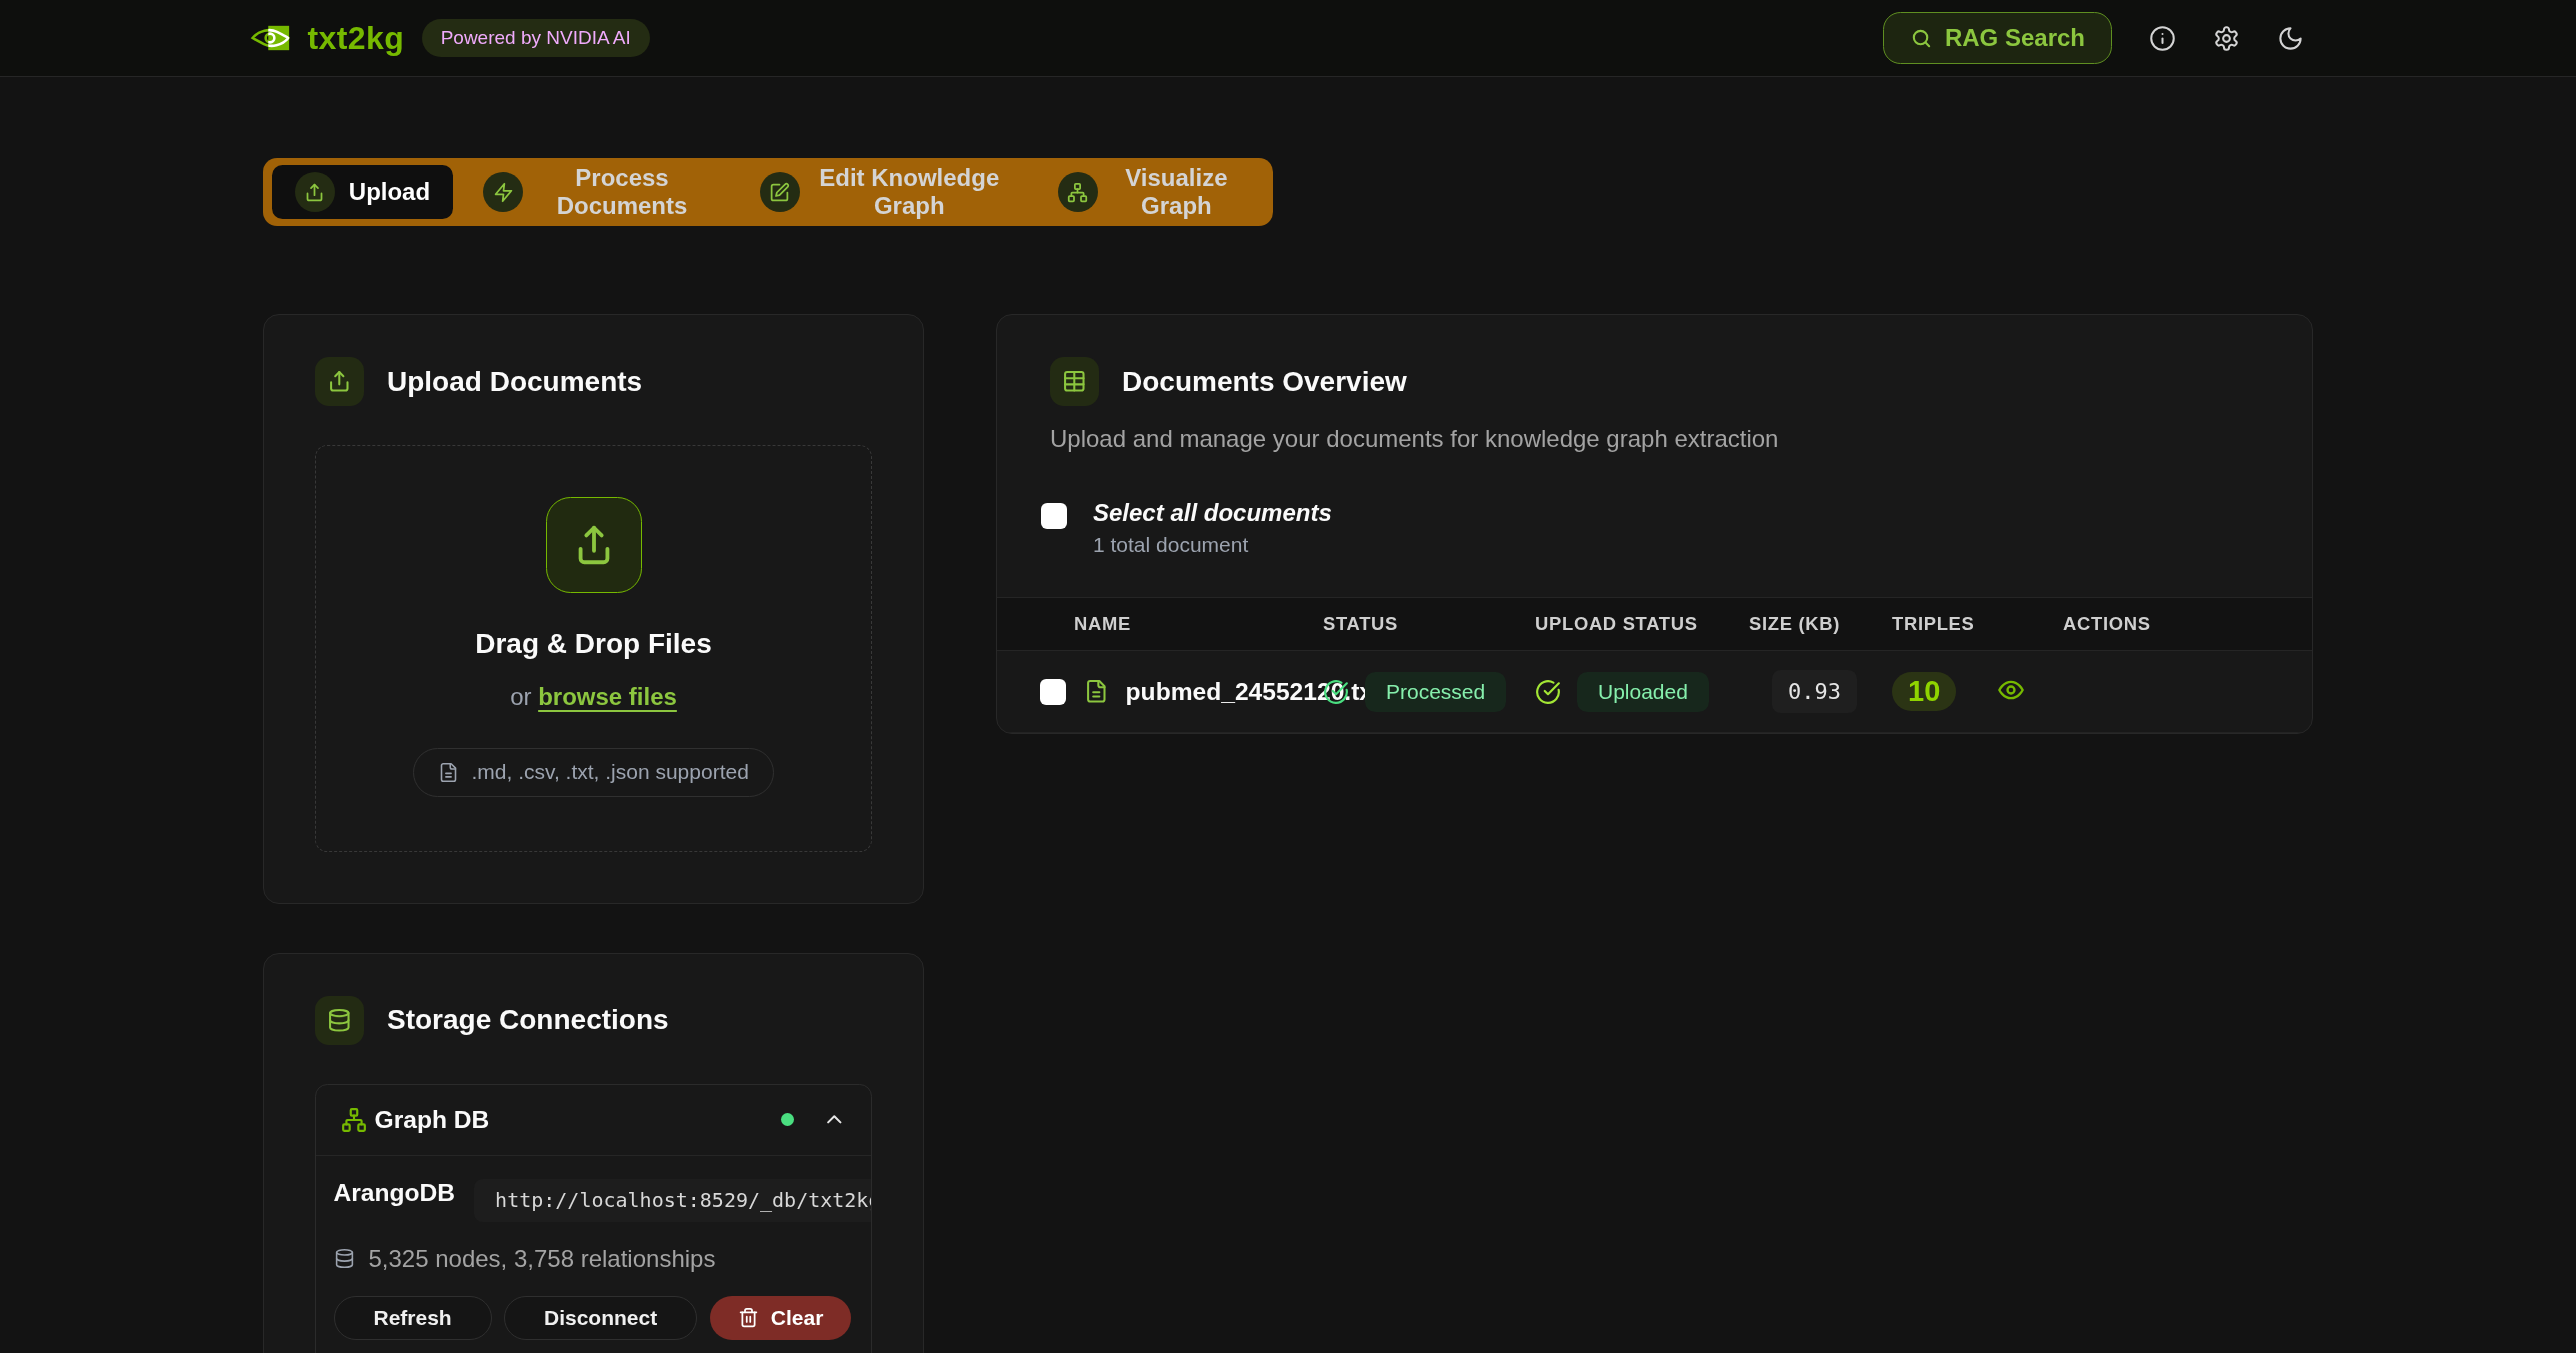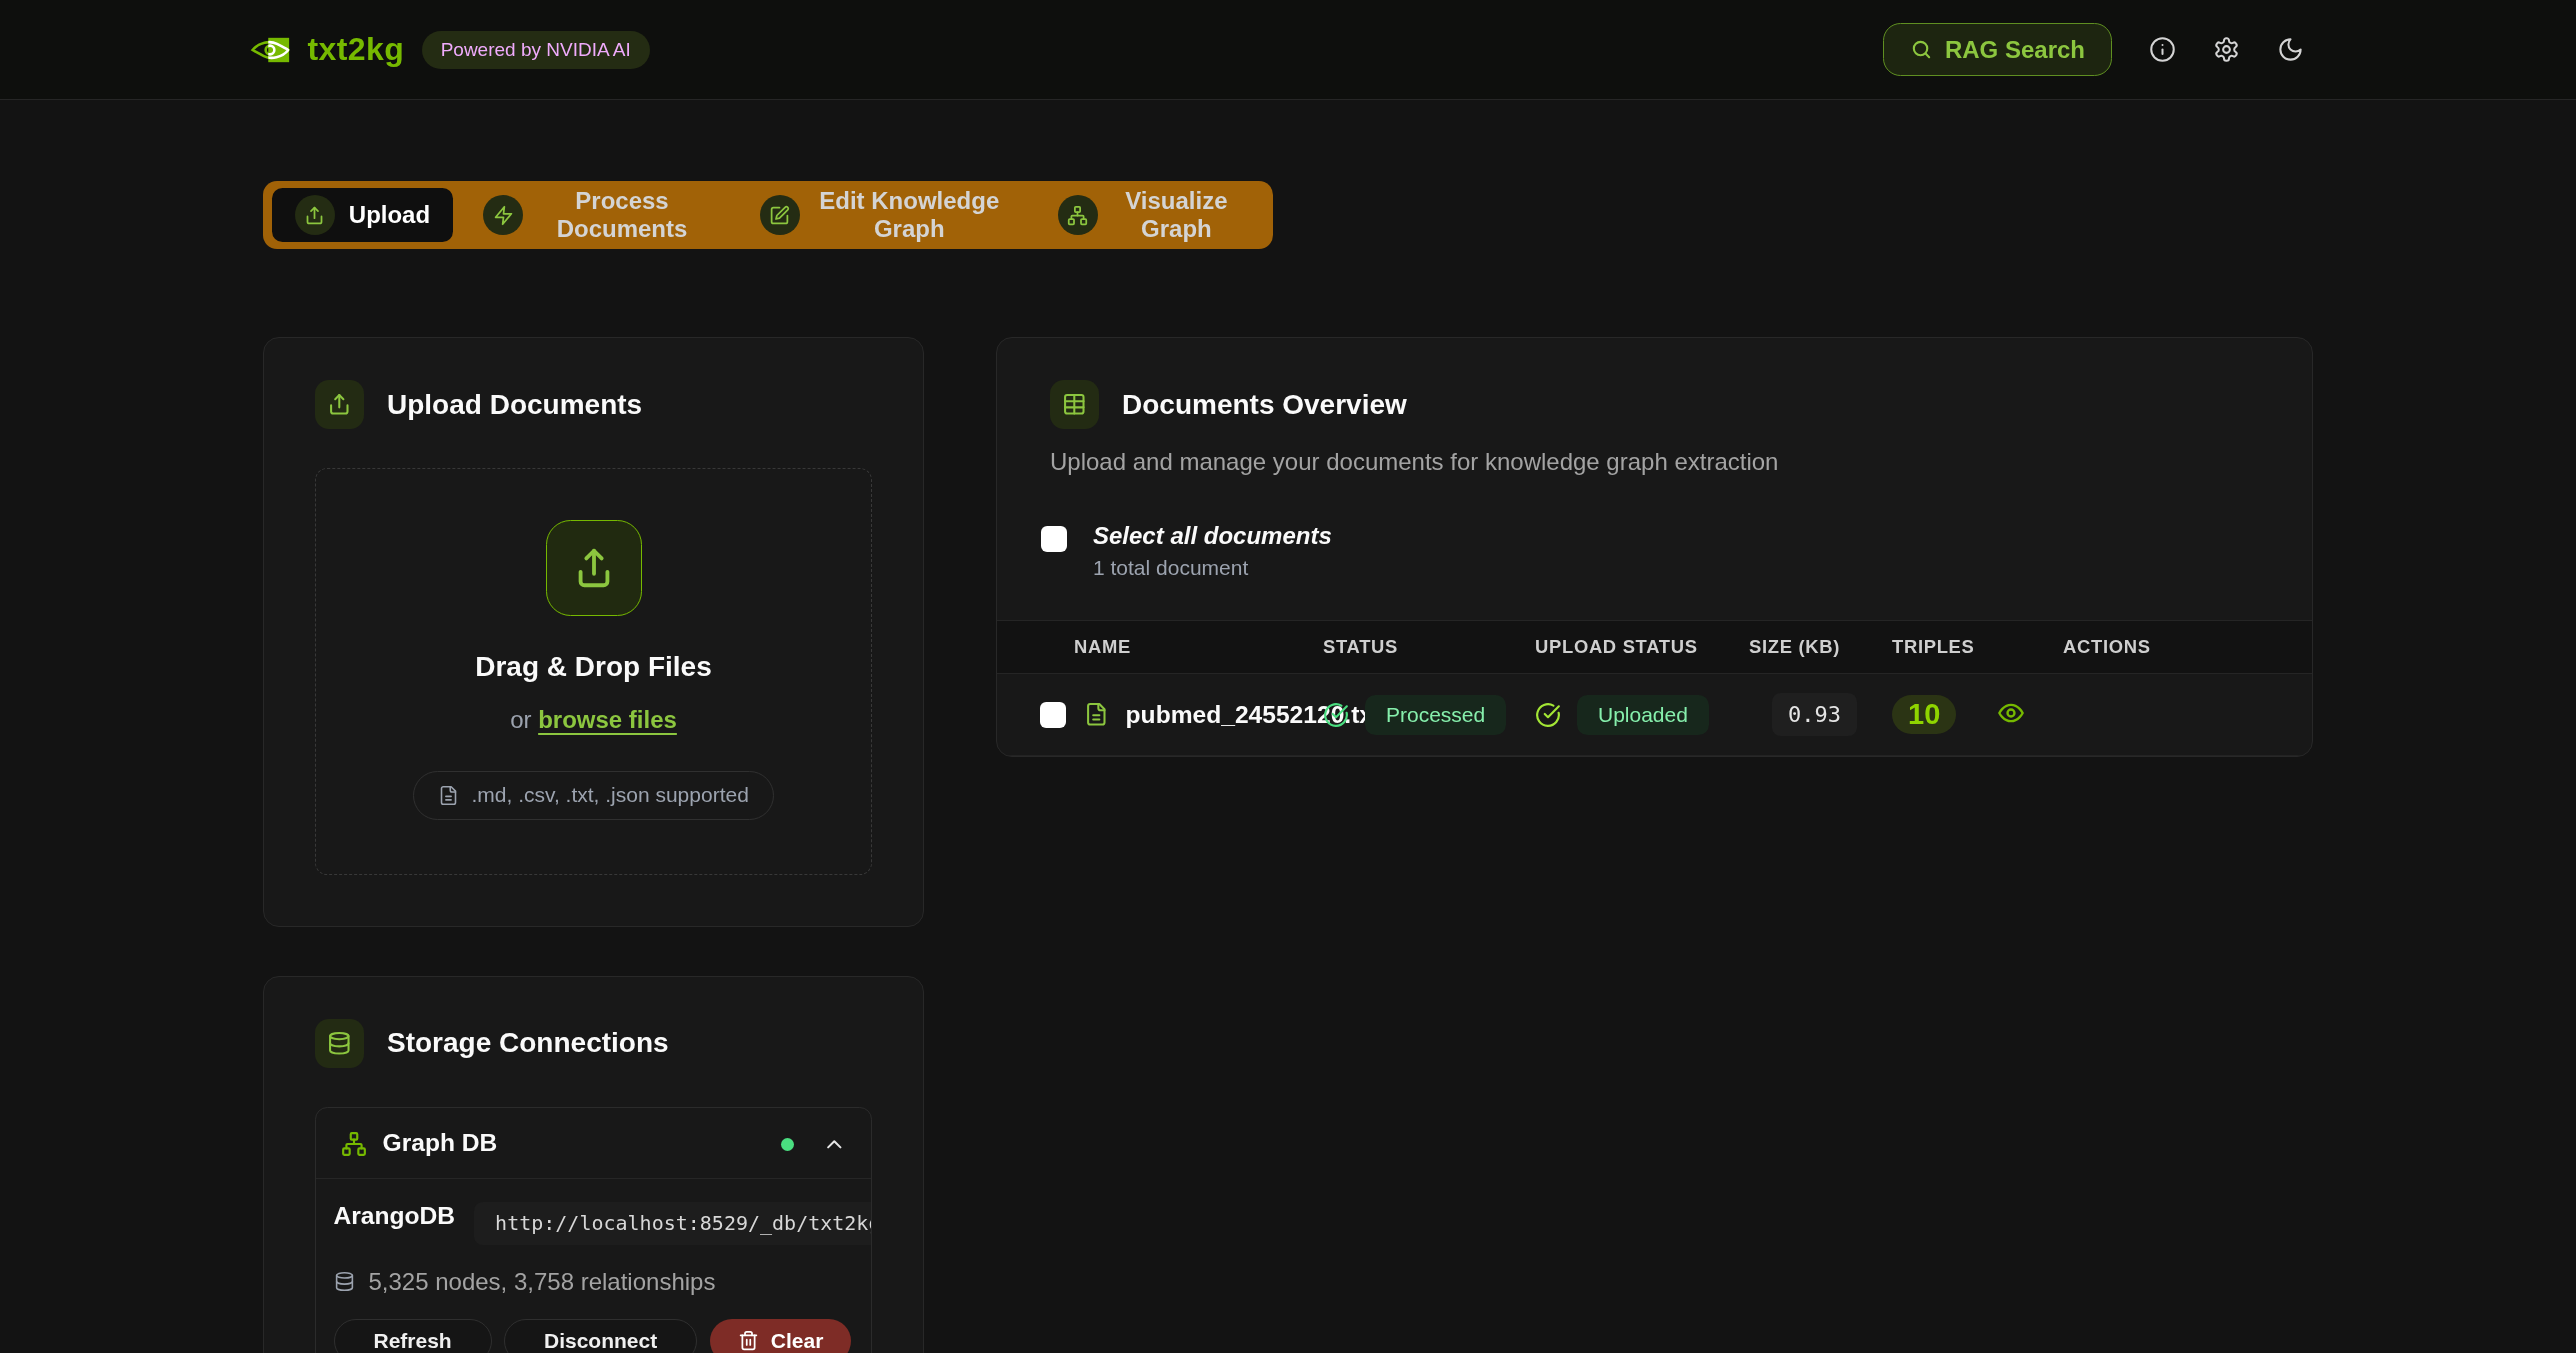--- a/index.html
+++ b/index.html
@@ -8,21 +8,21 @@
     background:#131313;
     font-family:"Liberation Sans", sans-serif;
     color:#f5f5f5;
     overflow:hidden;
     position:relative;
   }
   svg { display:block; }
 
   
   .topbar {
-    height:100px; background:#0e0f0d;
+    height:77px; background:#0e0f0d;
     border-bottom:0.9px solid #262626;
     display:flex; align-items:center;
     padding:0 272px 0 250px;
   }
   .brand-wrap { display:flex; align-items:center; gap:17.5px; }
   .brand-title { font-size:32px; font-weight:bold; color:#76b900; letter-spacing:0.4px; }
   .brand-badge {
     background:#242c13; color:#f0abfc; font-size:19px;
     padding:8px 19px; border-radius:876px; white-space:nowrap;
   }
@@ -142,21 +142,21 @@
     font-size:29px; font-weight:bold;
   }
   .eye-btn { background:none; border:none; color:#76b900; cursor:pointer; padding:0; margin-left:8.8px; }
 
   
   .storage-card { padding:42px 51px 51px; }
   .db-panel {
     margin-top:39px; border:0.9px solid #2b2b2b; border-radius:12.3px; overflow:hidden;
   }
   .db-sect-head {
-    display:flex; align-items:flex-end; gap:16px;
+    display:flex; align-items:center; gap:8px;
     padding:21px 24.6px; cursor:pointer;
   }
   .db-sect-head + .db-body { border-top:0.9px solid #262626; }
   .db-sect-label { font-size:24.6px; font-weight:bold; color:#fafafa; }
   .db-head-right { margin-left:auto; display:flex; align-items:center; gap:28px; }
   .status-dot { width:13px; height:13px; border-radius:50%; }
   .dot-green { background:#4ade80; }
   .chev { color:#e5e5e5; }
   .db-body { padding:23px 17.5px 26px; }
   .db-conn-row { display:flex; align-items:flex-start; gap:19px; }

